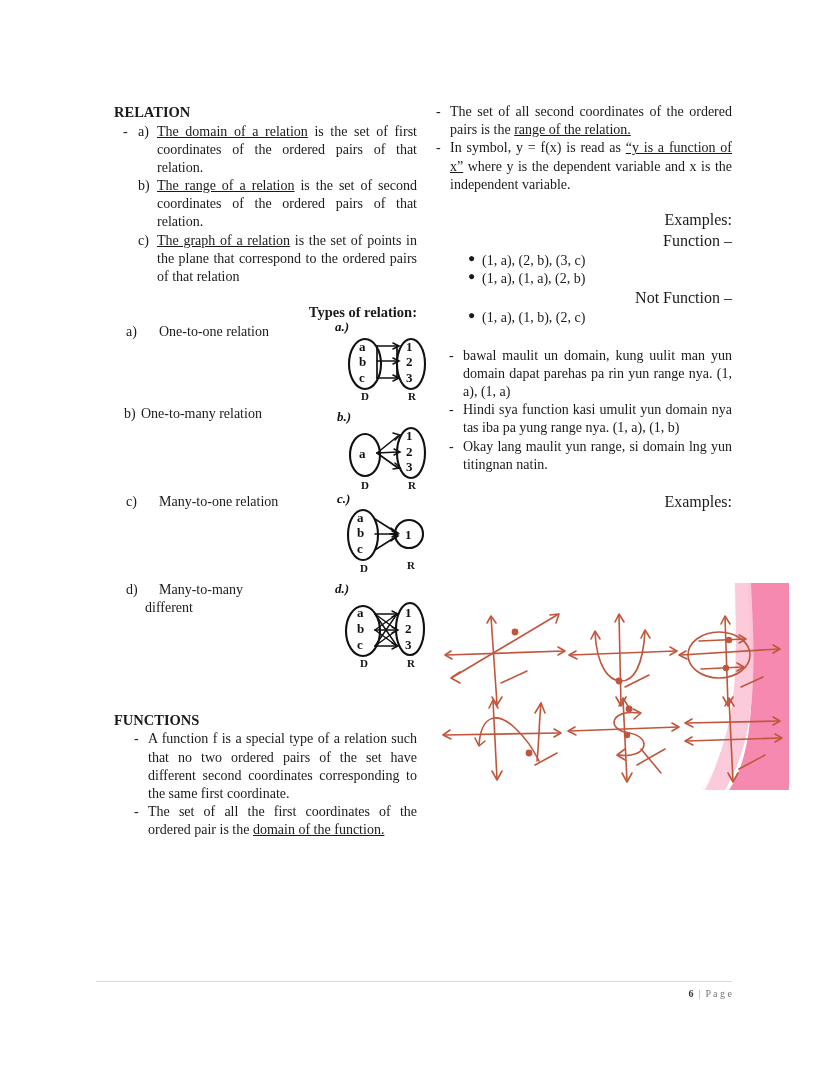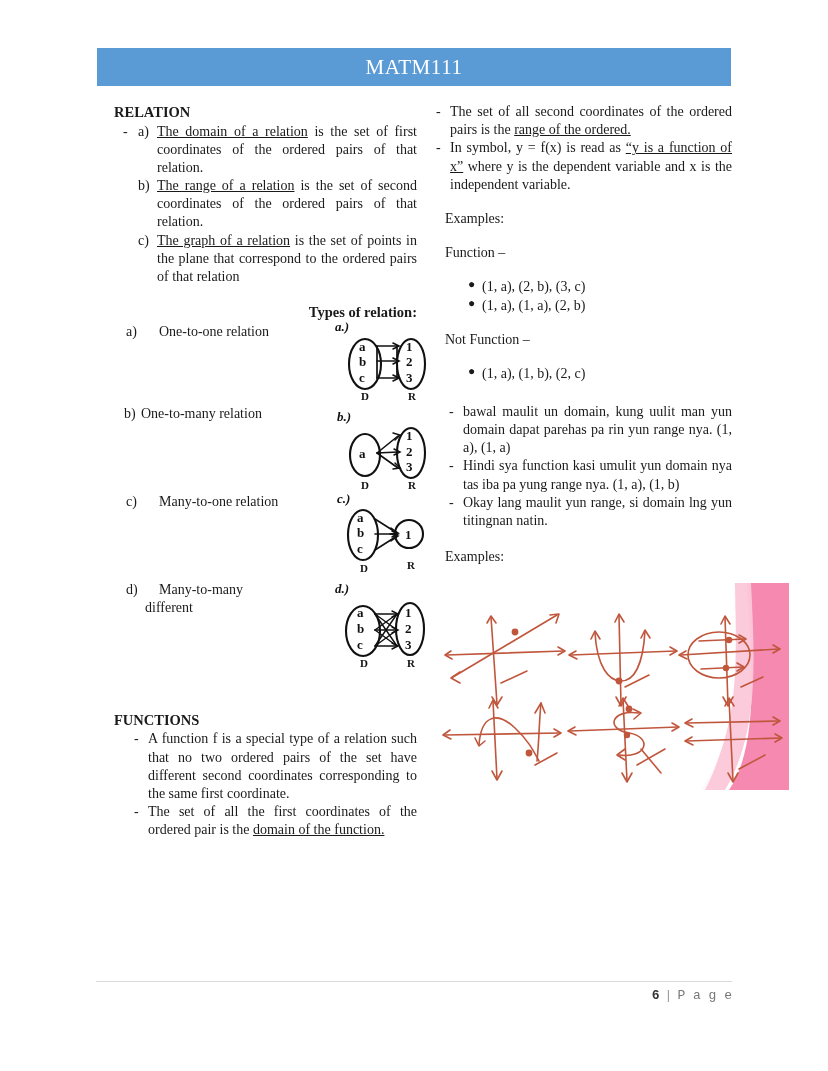--- a/index.html
+++ b/index.html
@@ -60,23 +60,24 @@
   .col-right { left: 333px; }
 
   
   .h-bold {
     font-weight: bold;
     font-size: 14.5px;
     line-height: 1.28;
     margin: 0 0 1px 0;
   }
   .para {
-    font-size: 14px;
+    font-size: 16px;
     line-height: 1.30;
-    margin: 16px;
+    margin: 0;
+    text-align: right;
   }
   .just { text-align: justify; text-align-last: left; }
   .u { text-decoration: underline; }
   .ital { }
 
   
   .dash-list { margin: 0; padding: 0; list-style: none; }
   .dash-list > li {
     position: relative;
     padding-left: 14px;
@@ -149,45 +150,42 @@
     left: 96px;
     top: 981px;
     width: 636px;
     height: 1px;
     background: #d9d9d9;
   }
   .footer-text {
     position: absolute;
     right: 96px;
     top: 988px;
-    font-family: Liberation Mono, monospace;
-    font-size: 13px;
+    font-family: Liberation Serif, serif;
+    font-size: 10px;
     color: #777777;
   }
   .footer-text b { color: #333333; }
 
   
   .examples-figure {
     position: absolute;
     left: 429px;
     top: 583px;
     width: 360px;
     height: 207px;
     background: #ffffff;
     overflow: hidden;
   }
 </style>
 </head>
 <body>
 
 <div class="page">
 
-  <div class="banner">
-    <span class="banner-title">MATM111</span>
-  </div>
 
   <div class="columns">
 
     <div class="col col-left">
 
       <h2 class="h-bold">RELATION</h2>
 
       <ul class="dash-list">
         <li>
           <span class="dash">-</span>
@@ -356,21 +354,21 @@
         </li>
       </ul>
 
     </div>
 
     <div class="col col-right">
 
       <ul class="dash-list">
         <li class="just" style="margin-left:7px">
           <span class="dash">-</span>
-          <span>The set of all second coordinates of the ordered pairs is the </span><span class="u">range of the ordered.</span>
+          <span>The set of all second coordinates of the ordered pairs is the </span><span class="u">range of the relation.</span>
         </li>
         <li class="just" style="margin-left:7px">
           <span class="dash">-</span>
           <span>In symbol, y = </span><span class="ital">f(x)</span><span> is read as </span><span class="u">“y is a function of x”</span><span> where y is the dependent variable and x is the independent variable.</span>
         </li>
       </ul>
 
       <p class="para" style="margin-top:16px">Examples:</p>
       <p class="para">Function –</p>
 

